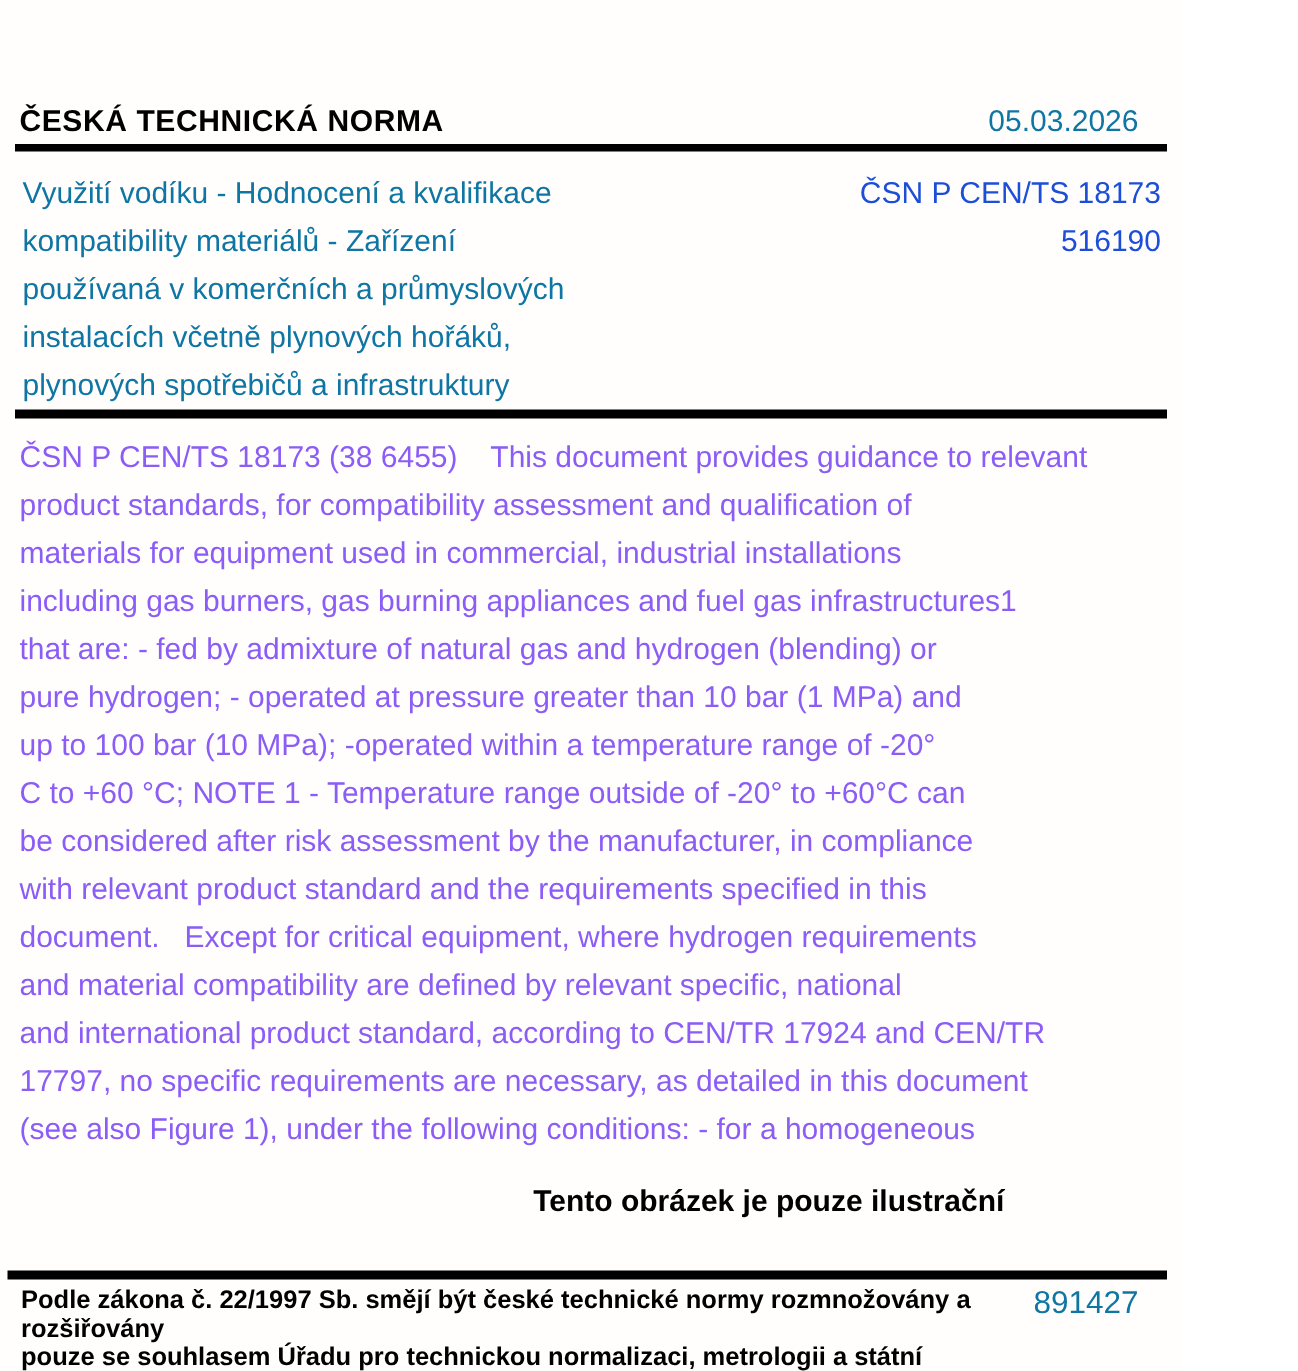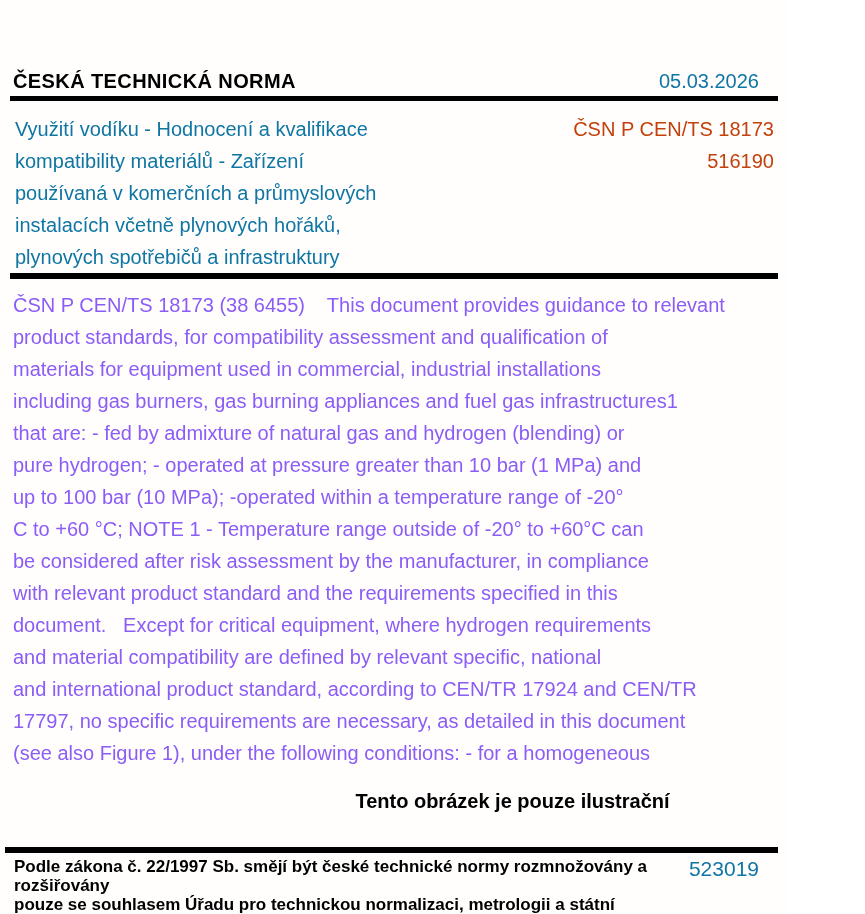--- a/index.html
+++ b/index.html
@@ -51,21 +51,21 @@
   .doc-title {
     font-size: 20px;
     line-height: 32px;
     color: #0f76a4;
     white-space: pre-wrap;
   }
   .codes {
     text-align: right;
     font-size: 20px;
     line-height: 32px;
-    color: #c2410c;
+    color: #1d4ed8;
     flex-shrink: 0;
   }
 
   .abstract {
     position: absolute;
     top: 289px; left: 13px; right: 15px;
     font-size: 20px;
     line-height: 32px;
     color: #8b5cf6;
     white-space: pre-wrap;
@@ -145,16 +145,16 @@
 17797, no specific requirements are necessary, as detailed in this document
 (see also Figure 1), under the following conditions: - for a homogeneous</div>
 
   <div class="illustration-note">Tento obrázek je pouze ilustrační</div>
 
   <div class="rule rule-3"></div>
 
   <div class="footer-row">
     <div class="legal">Podle zákona č. 22/1997 Sb. smějí být české technické normy rozmnožovány a rozšiřovány
 pouze se souhlasem Úřadu pro technickou normalizaci, metrologii a státní zkušebnictví</div>
-    <div class="order-num">523019</div>
+    <div class="order-num">891427</div>
   </div>
 
 </div>
 
 </body></html>

